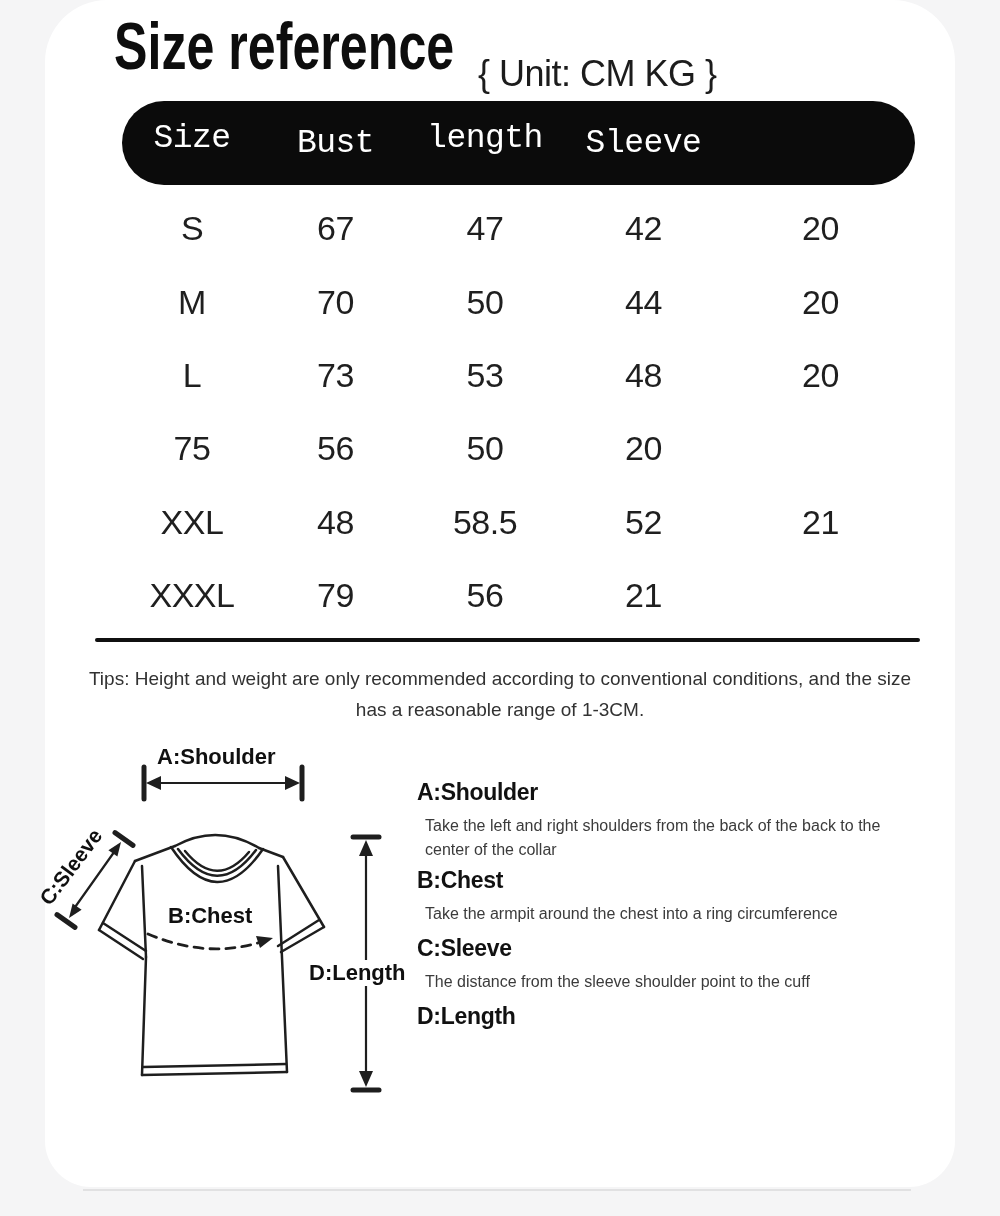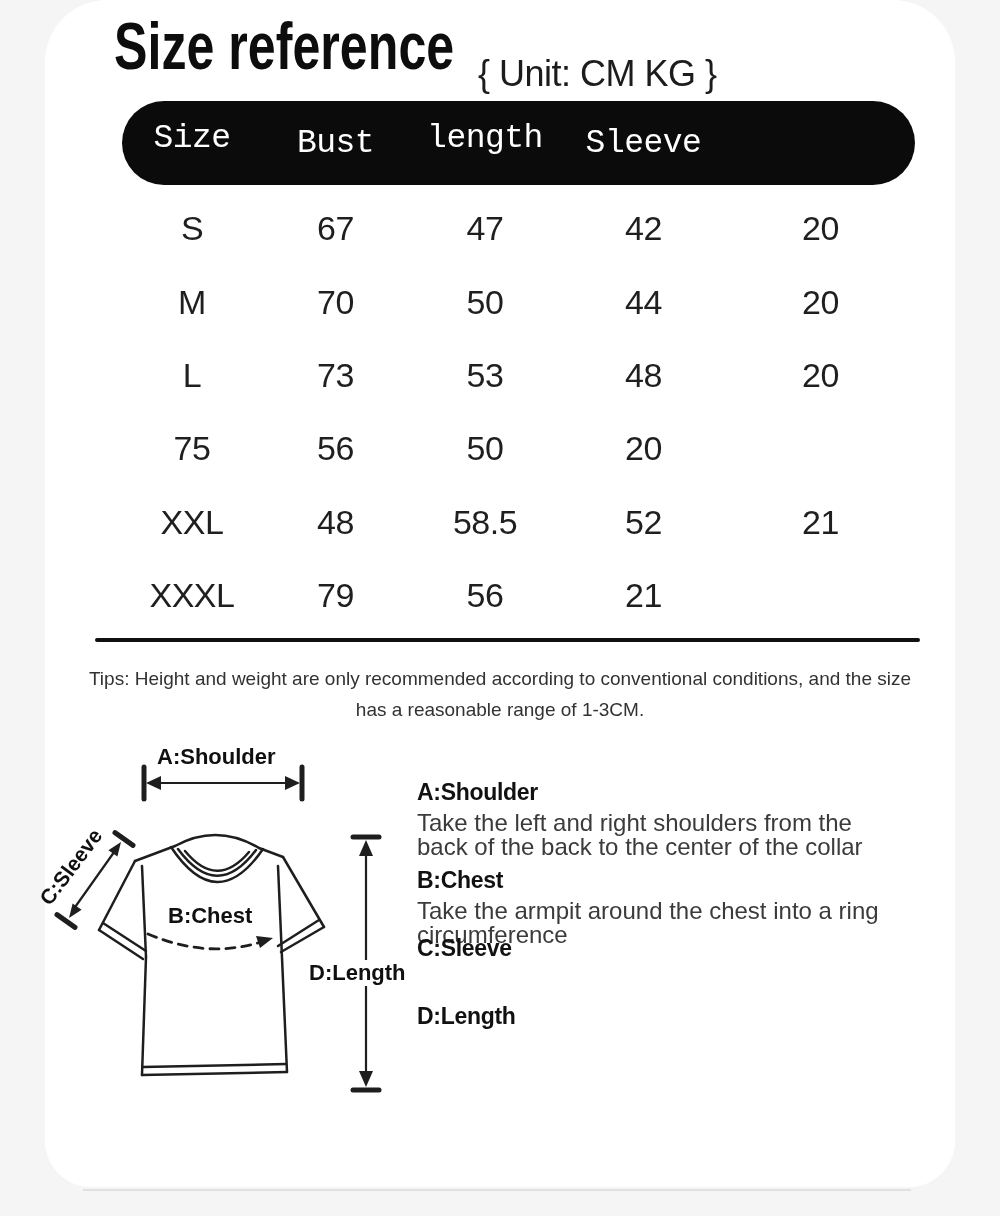--- a/index.html
+++ b/index.html
@@ -47,21 +47,21 @@
   }
   .diagram { position:absolute; left:25px; top:738px; width:390px; height:378px; }
   .diagram svg { position:absolute; left:0; top:0; }
   .diag-label { position:absolute; font-weight:bold; font-size:22px; color:#101010; white-space:nowrap; }
   .a-label { left:132px; top:6px; }
   .b-label { left:143px; top:165px; }
   .c-label { left:-2px; top:117px; width:96px; text-align:center; transform:rotate(-53deg); font-size:21px; }
   .d-label { left:281px; top:222px; background:#ffffff; padding:0 3px; }
   .guide-block { position:absolute; left:417px; width:560px; }
   .guide-block h3 { font-size:23px; font-weight:bold; color:#111111; margin:0 0 5px 0; letter-spacing:-0.3px; }
-  .guide-block p { font-size:24px; line-height:23.5px; color:#3b3b3b; margin:0; }
+  .guide-block p { font-size:16px; line-height:23.5px; color:#3b3b3b; margin:8px; }
   .g-a { top:779px; } .g-a p { width:492px; }
   .g-b { top:867px; }
   .g-c { top:935px; }
   .g-d { top:1003px; } .g-d p { width:562px; padding-left:4px; }
   .bottom-line { position:absolute; left:83px; top:1189px; width:828px; height:2px; background:#e1e1e2; }
 </style>
 </head>
 <body>
 
 <div class="card"></div>
@@ -184,18 +184,19 @@
 <div class="guide-block g-a">
   <h3>A:Shoulder</h3>
   <p>Take the left and right shoulders from the back of the back to the center of the collar</p>
 </div>
 <div class="guide-block g-b">
   <h3>B:Chest</h3>
   <p>Take the armpit around the chest into a ring circumference</p>
 </div>
 <div class="guide-block g-c">
   <h3>C:Sleeve</h3>
+  <p>The distance from the sleeve shoulder point to the cuff</p>
 </div>
 <div class="guide-block g-d">
   <h3>D:Length</h3>
 </div>
 
 <div class="bottom-line"></div>
 
 </body></html>

